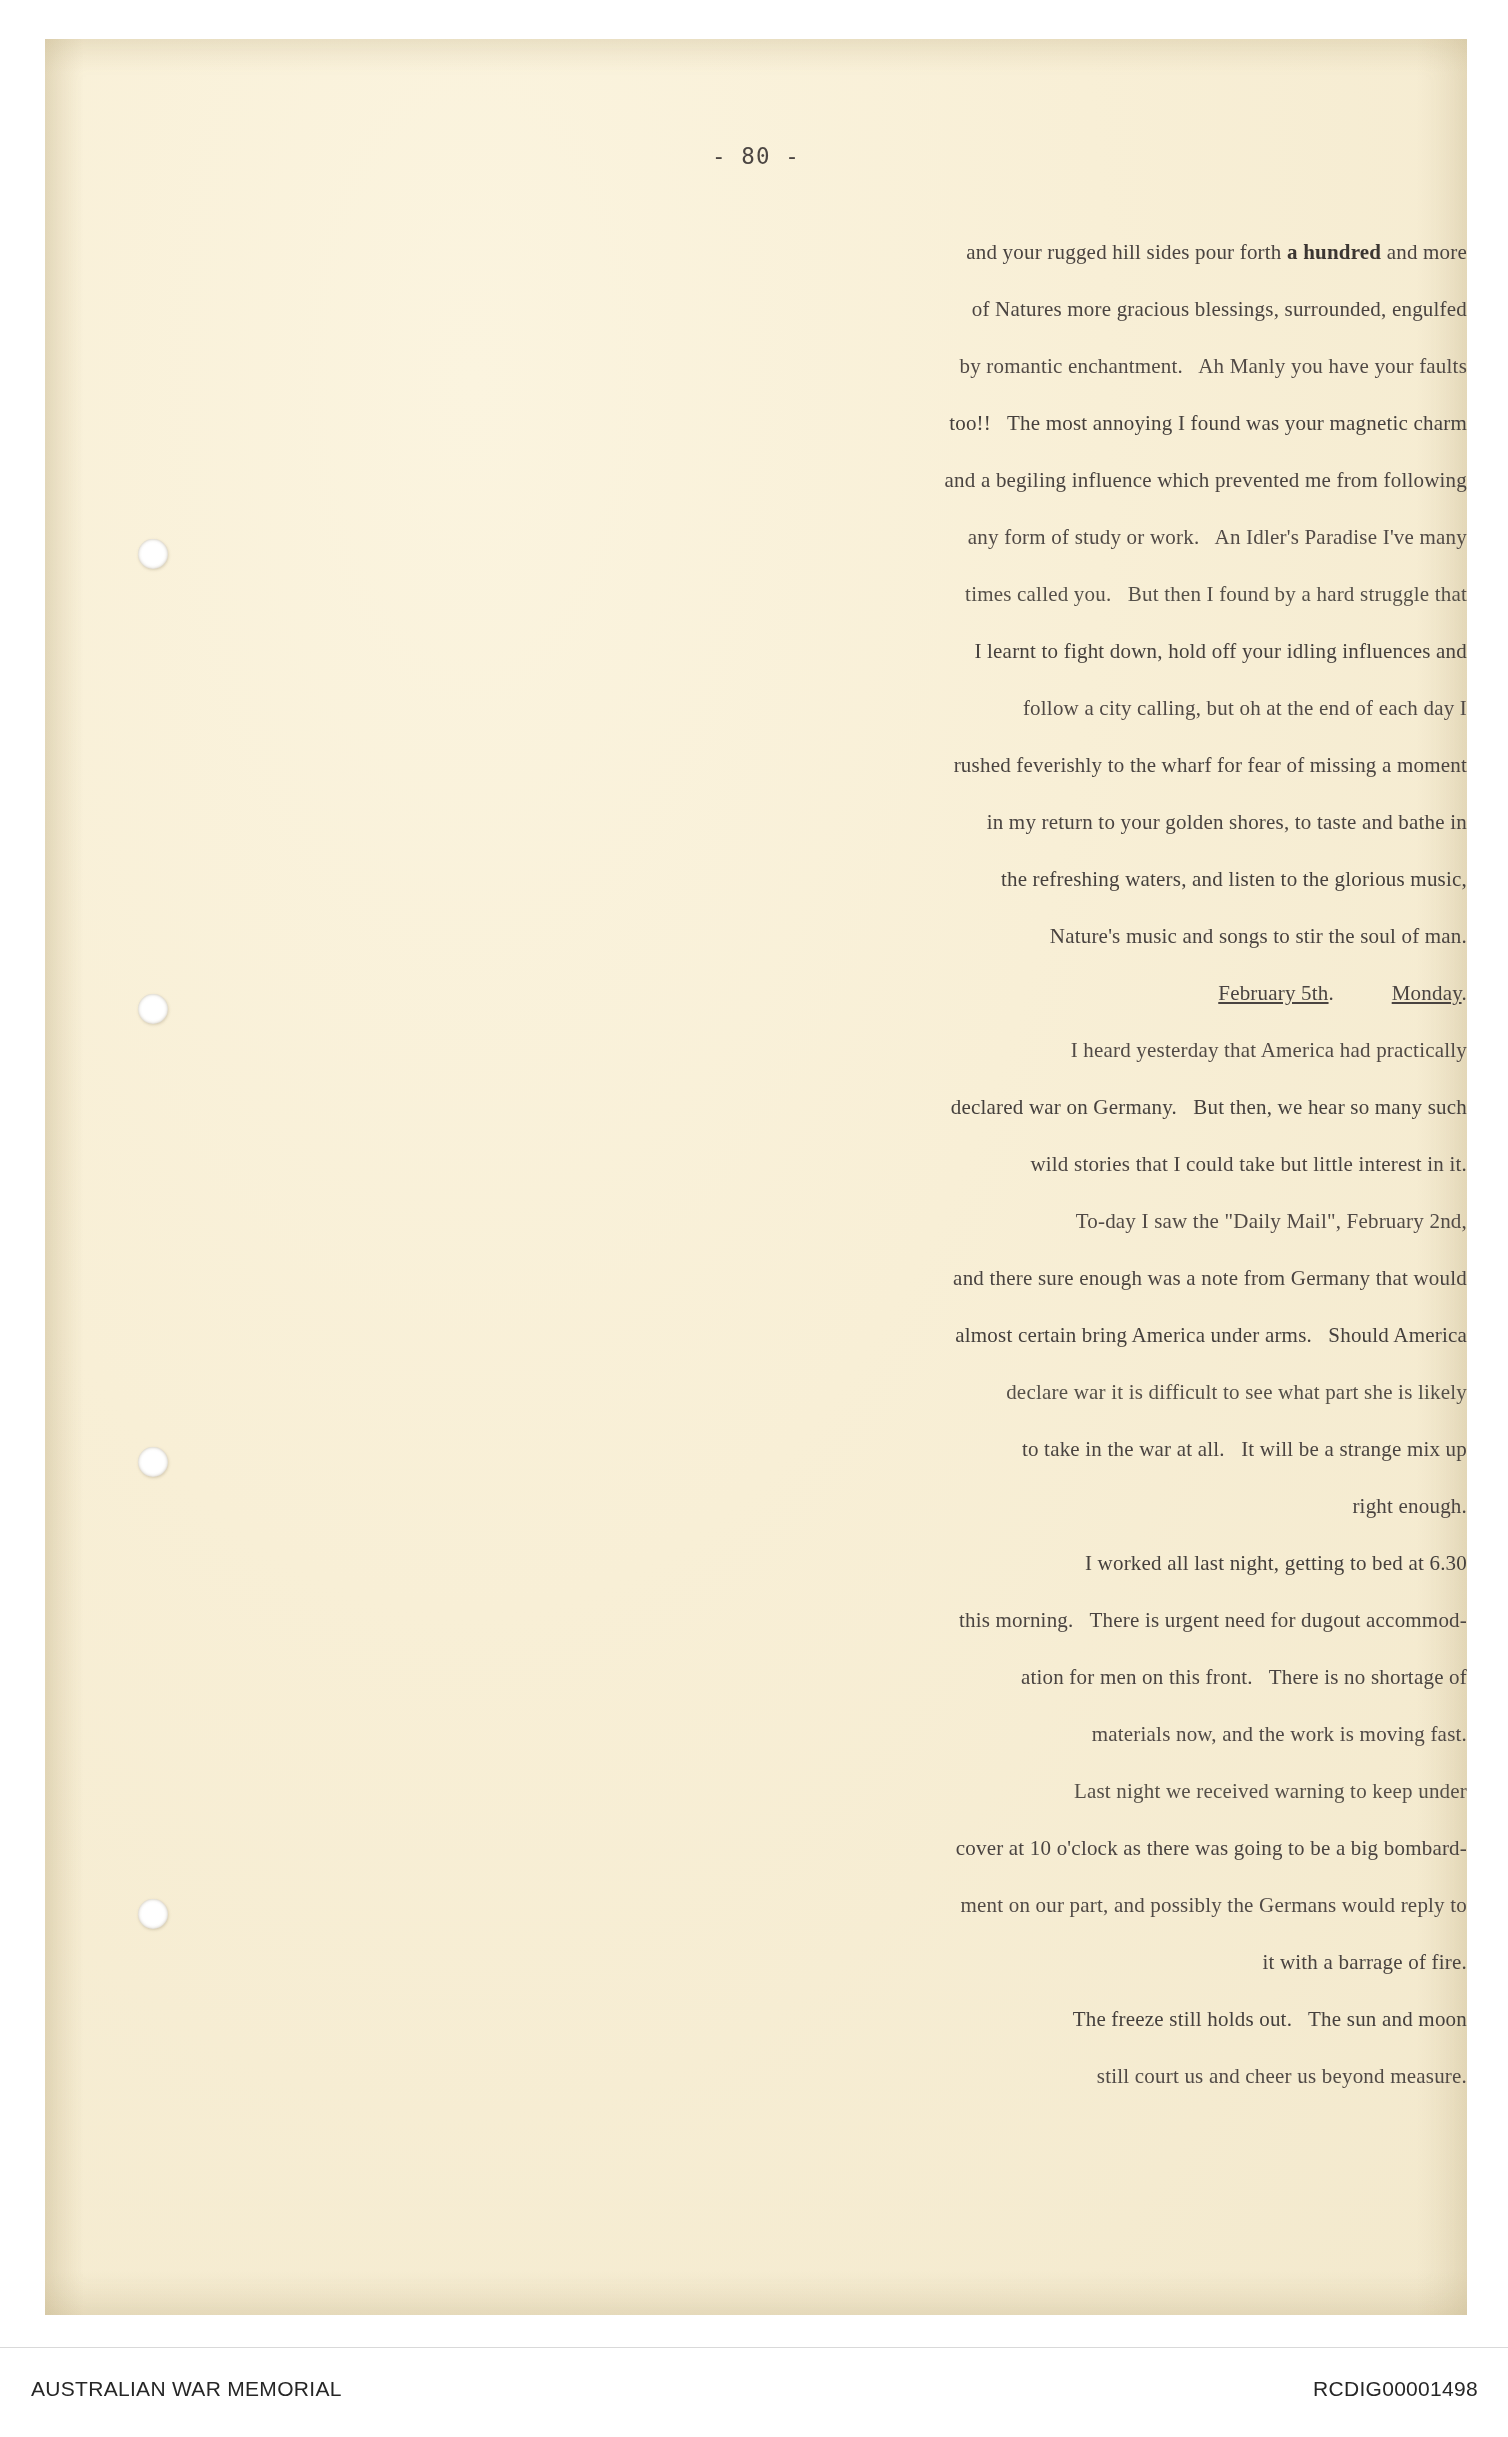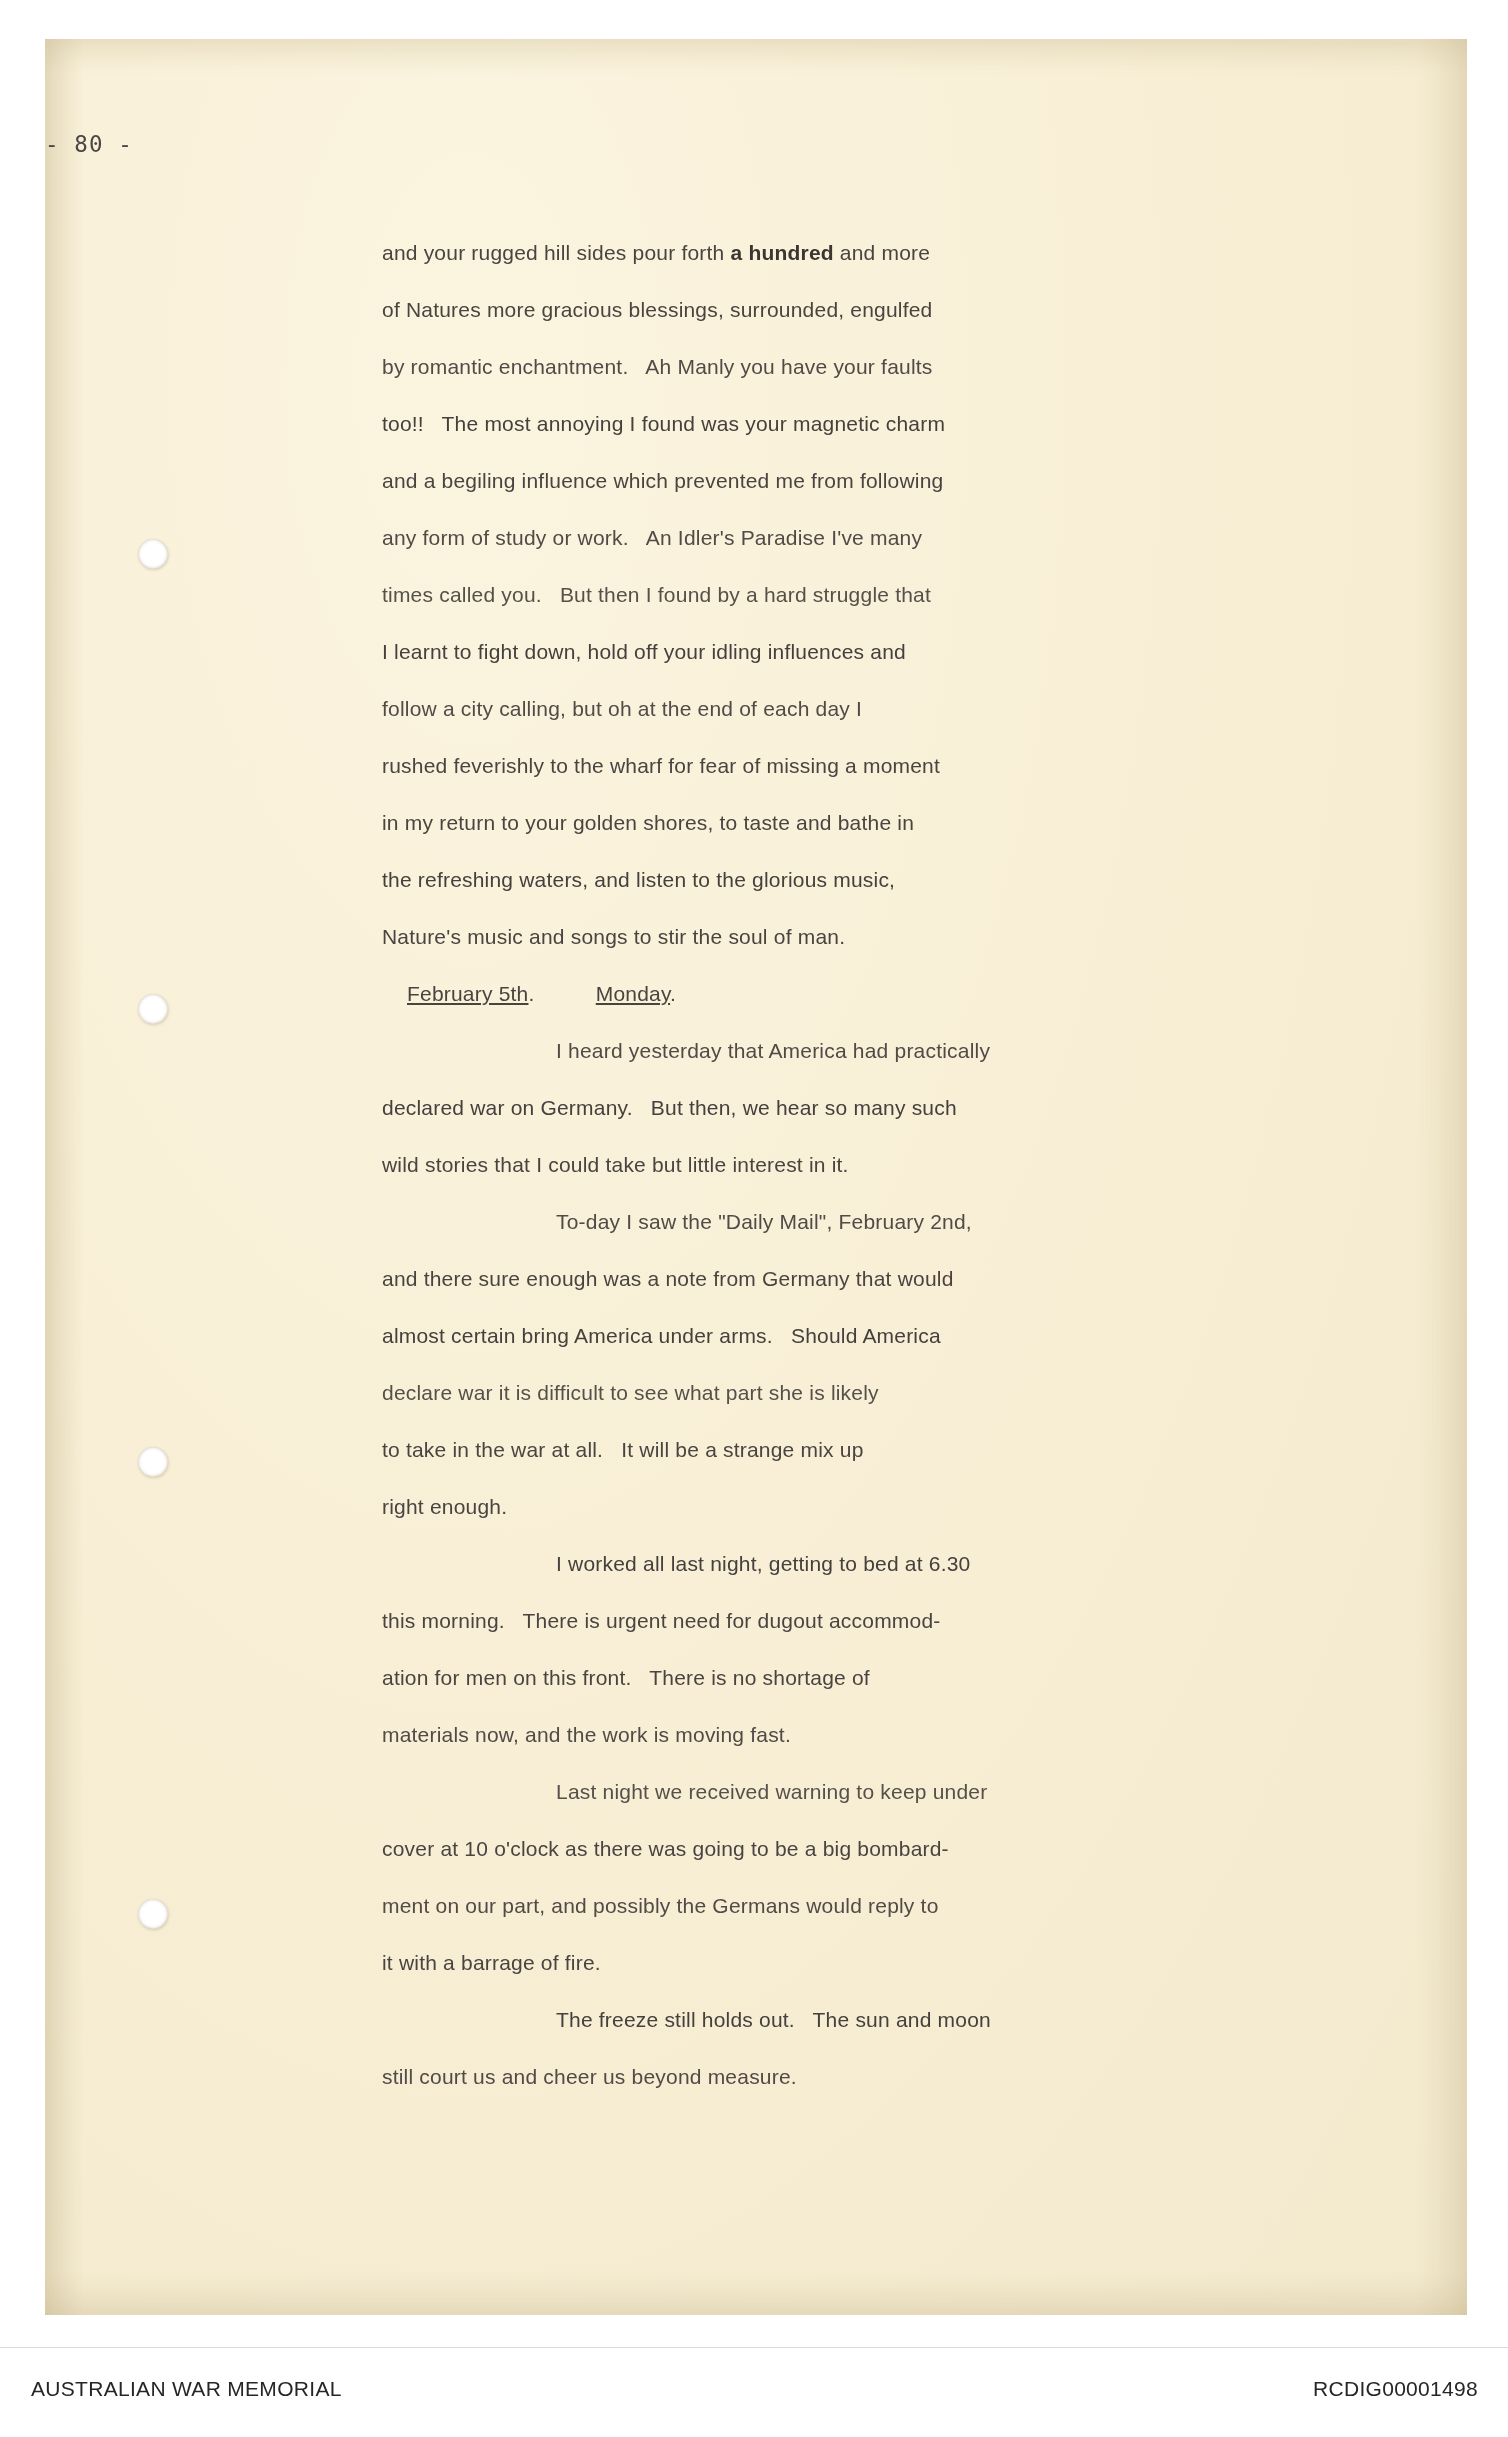--- a/index.html
+++ b/index.html
@@ -58,39 +58,41 @@
   #typescript {
     position: absolute;
     left: 0;
     top: 0;
     width: 100%;
     height: 100%;
     z-index: 3;
   }
   .pagenum {
     position: absolute;
-    top: 92px;
+    top: 104px;
     left: 0;
     width: 100%;
+    text-align: center;
     font-family: "DejaVu Sans Mono", monospace;
     font-size: 22.5px;
     letter-spacing: 1.1px;
     color: #4c4643;
   }
   #body-text {
     position: absolute;
     left: 337px;
     top: 185px;
     width: 1085px;
-    font-family: Liberation Sans, sans-serif;
+    font-family: Liberation Serif, serif;
     font-size: 21px;
     line-height: 57px;
     color: #4a4441;
     letter-spacing: 0.2px;
     white-space: pre-wrap;
+    text-align: right;
   }
   .line { display: block; height: 57px; }
   .indent { display: inline-block; width: 174px; }
   .bold { font-weight: bold; color: #3b3632; }
   .u { text-decoration: underline; margin-left: 25px; }
   .heading-line { display: block; height: 57px; }
 
   
   #body-text .line:nth-child(3n)  { color: #514a46; }
   #body-text .line:nth-child(4n)  { color: #45403d; }

